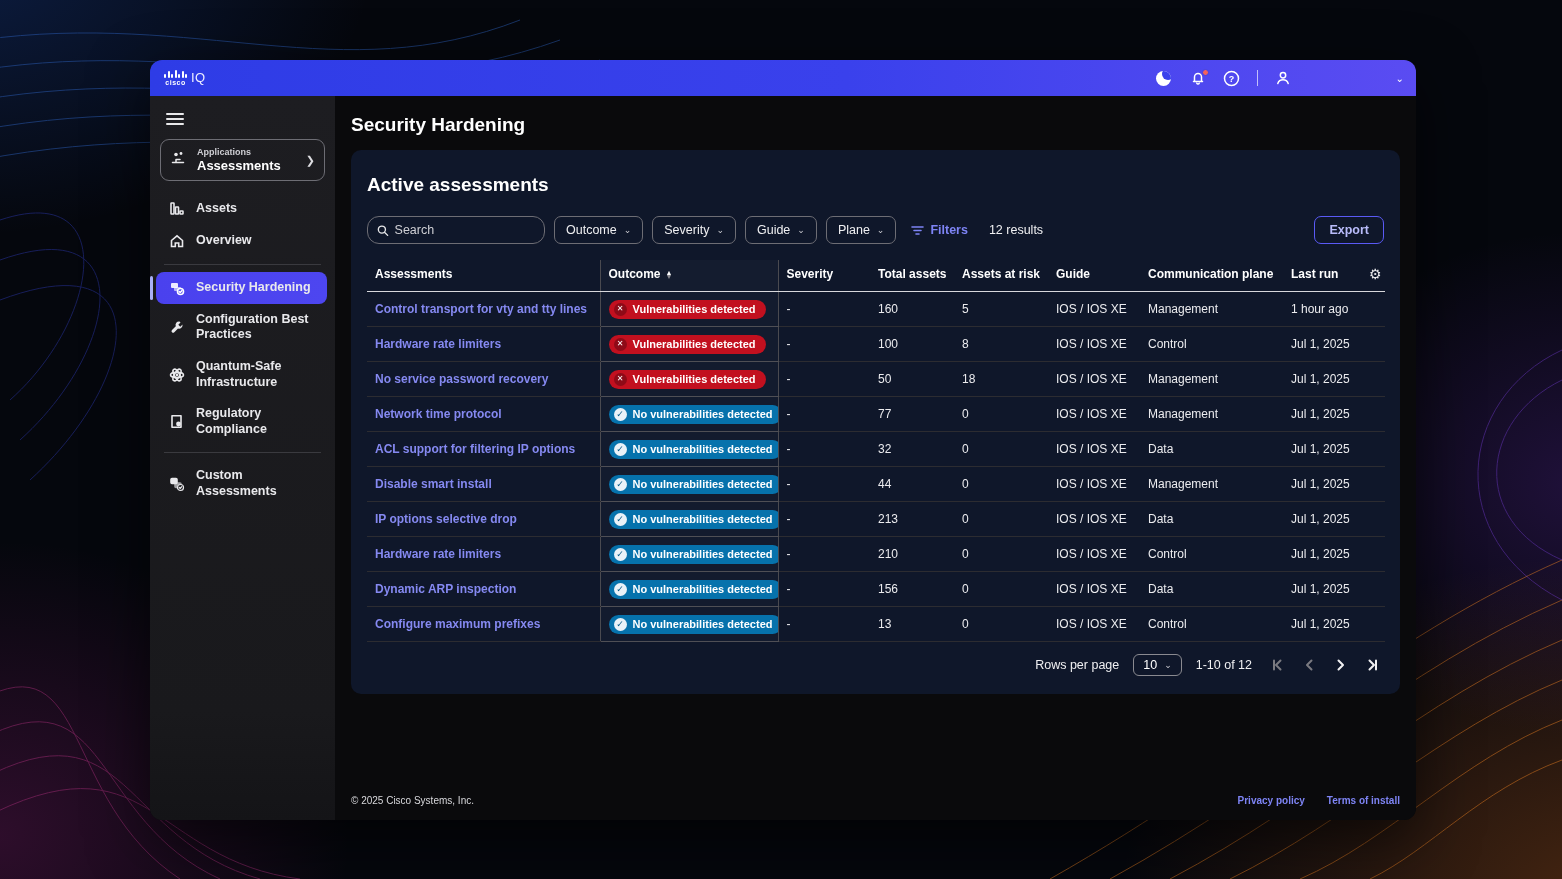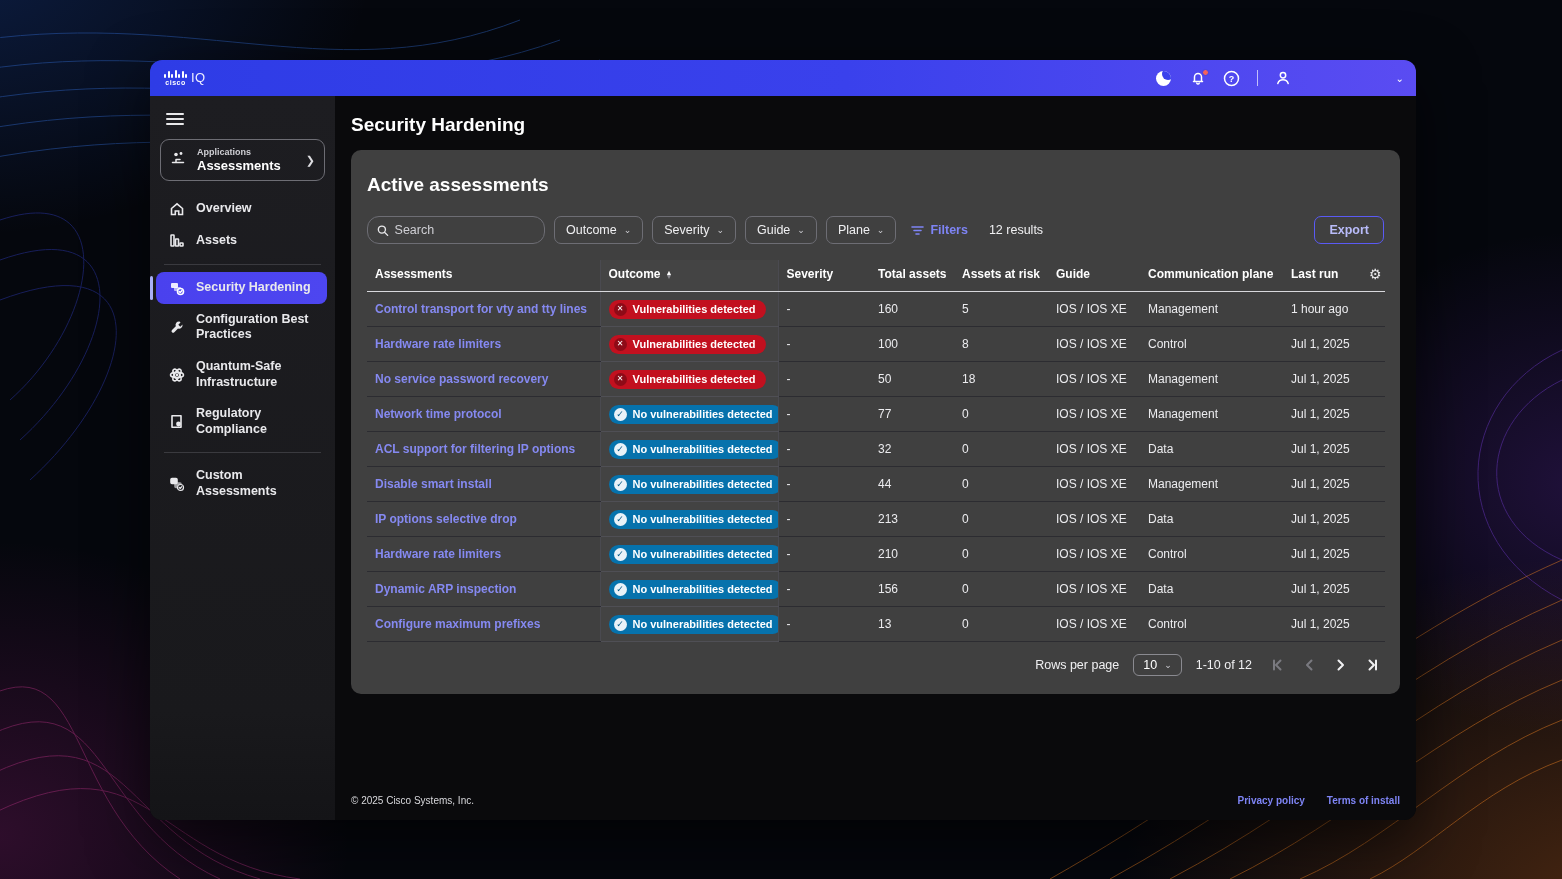--- a/index.html
+++ b/index.html
@@ -75,21 +75,21 @@
   }
   .active-bar { position:absolute; left:0; top:4px; bottom:4px; width:3px; border-radius:2px; background:#aab0f7; }
   .nav-divider { height:1px; background:#3a3a3f; margin:7px 14px; }
   .nav svg { stroke:#e9e9ec; fill:none; stroke-width:1.6; }
   .nav-item.active svg { stroke:#fff; }
 
   
   .main { flex:1; display:flex; flex-direction:column; min-width:0; background:#0a0a0c; }
   .page-title { font-size:19px; font-weight:bold; color:#fff; margin:18px 16px 14px 16px; }
   .card {
-    margin:0 16px; background:#404040; border-radius:10px; padding:16px;
+    margin:0 16px; background:#0f172a; border-radius:10px; padding:16px;
     display:flex; flex-direction:column;
   }
   .card-title { font-size:19px; font-weight:bold; color:#fff; margin:8px 0 20px 0; }
 
   .toolbar { display:flex; align-items:center; gap:9px; margin-bottom:16px; }
   .search-box {
     display:flex; align-items:center; gap:6px; border:1px solid #6d6d74; border-radius:12px;
     height:28px; width:178px; padding:0 9px; background:transparent;
   }
   .search-box input {
@@ -263,35 +263,35 @@
         <span class="sw-text">
           <div class="sw-cat">Applications</div>
           <div class="sw-name">Assessments</div>
         </span>
         <span class="sw-chevron">❯</span>
       </div>
 
       <ul class="nav">
         <li class="nav-item">
           <span class="nav-ic">
-            <svg width="16" height="16" viewBox="0 0 16 16">
-                <path d="M2.5 7.5 8 2.8 13.5 7.5 V13.5 H9.7 V10 H6.3 V13.5 H2.5 Z"></path>
-              </svg>
-          </span>
-          <span>Overview</span>
-        </li>
-        <li class="nav-item">
-          <span class="nav-ic">
             <svg width="15" height="15" viewBox="0 0 15 15" fill="#e9e9ec" stroke="none">
               <rect x="2" y="2" width="3" height="11" rx="0.5"></rect>
                 <rect x="6.5" y="6" width="3" height="7" rx="0.5"></rect>
                 <rect x="11" y="10" width="3" height="3" rx="0.5"></rect>
             </svg>
           </span>
           <span>Assets</span>
+        </li>
+        <li class="nav-item">
+          <span class="nav-ic">
+            <svg width="16" height="16" viewBox="0 0 16 16">
+                <path d="M2.5 7.5 8 2.8 13.5 7.5 V13.5 H9.7 V10 H6.3 V13.5 H2.5 Z"></path>
+              </svg>
+          </span>
+          <span>Overview</span>
         </li>
         <li class="nav-divider"></li>
         <li class="nav-item active">
           <span class="active-bar"></span>
           <span class="active-pill">
             <span class="nav-ic">
               <svg width="16" height="16" viewBox="0 0 16 16" fill="none" stroke="#fff" stroke-width="1.4" stroke-linecap="round" stroke-linejoin="round">
                 <rect x="2" y="3" width="7" height="5" rx="1" fill="#fff" stroke="none" opacity="0.9"></rect>
                 <rect x="5" y="7" width="7" height="4" rx="1" fill="#fff" stroke="none" opacity="0.6"></rect>
                 <circle cx="11.5" cy="11.5" r="3" fill="#4a41ee" stroke="#fff"></circle>

